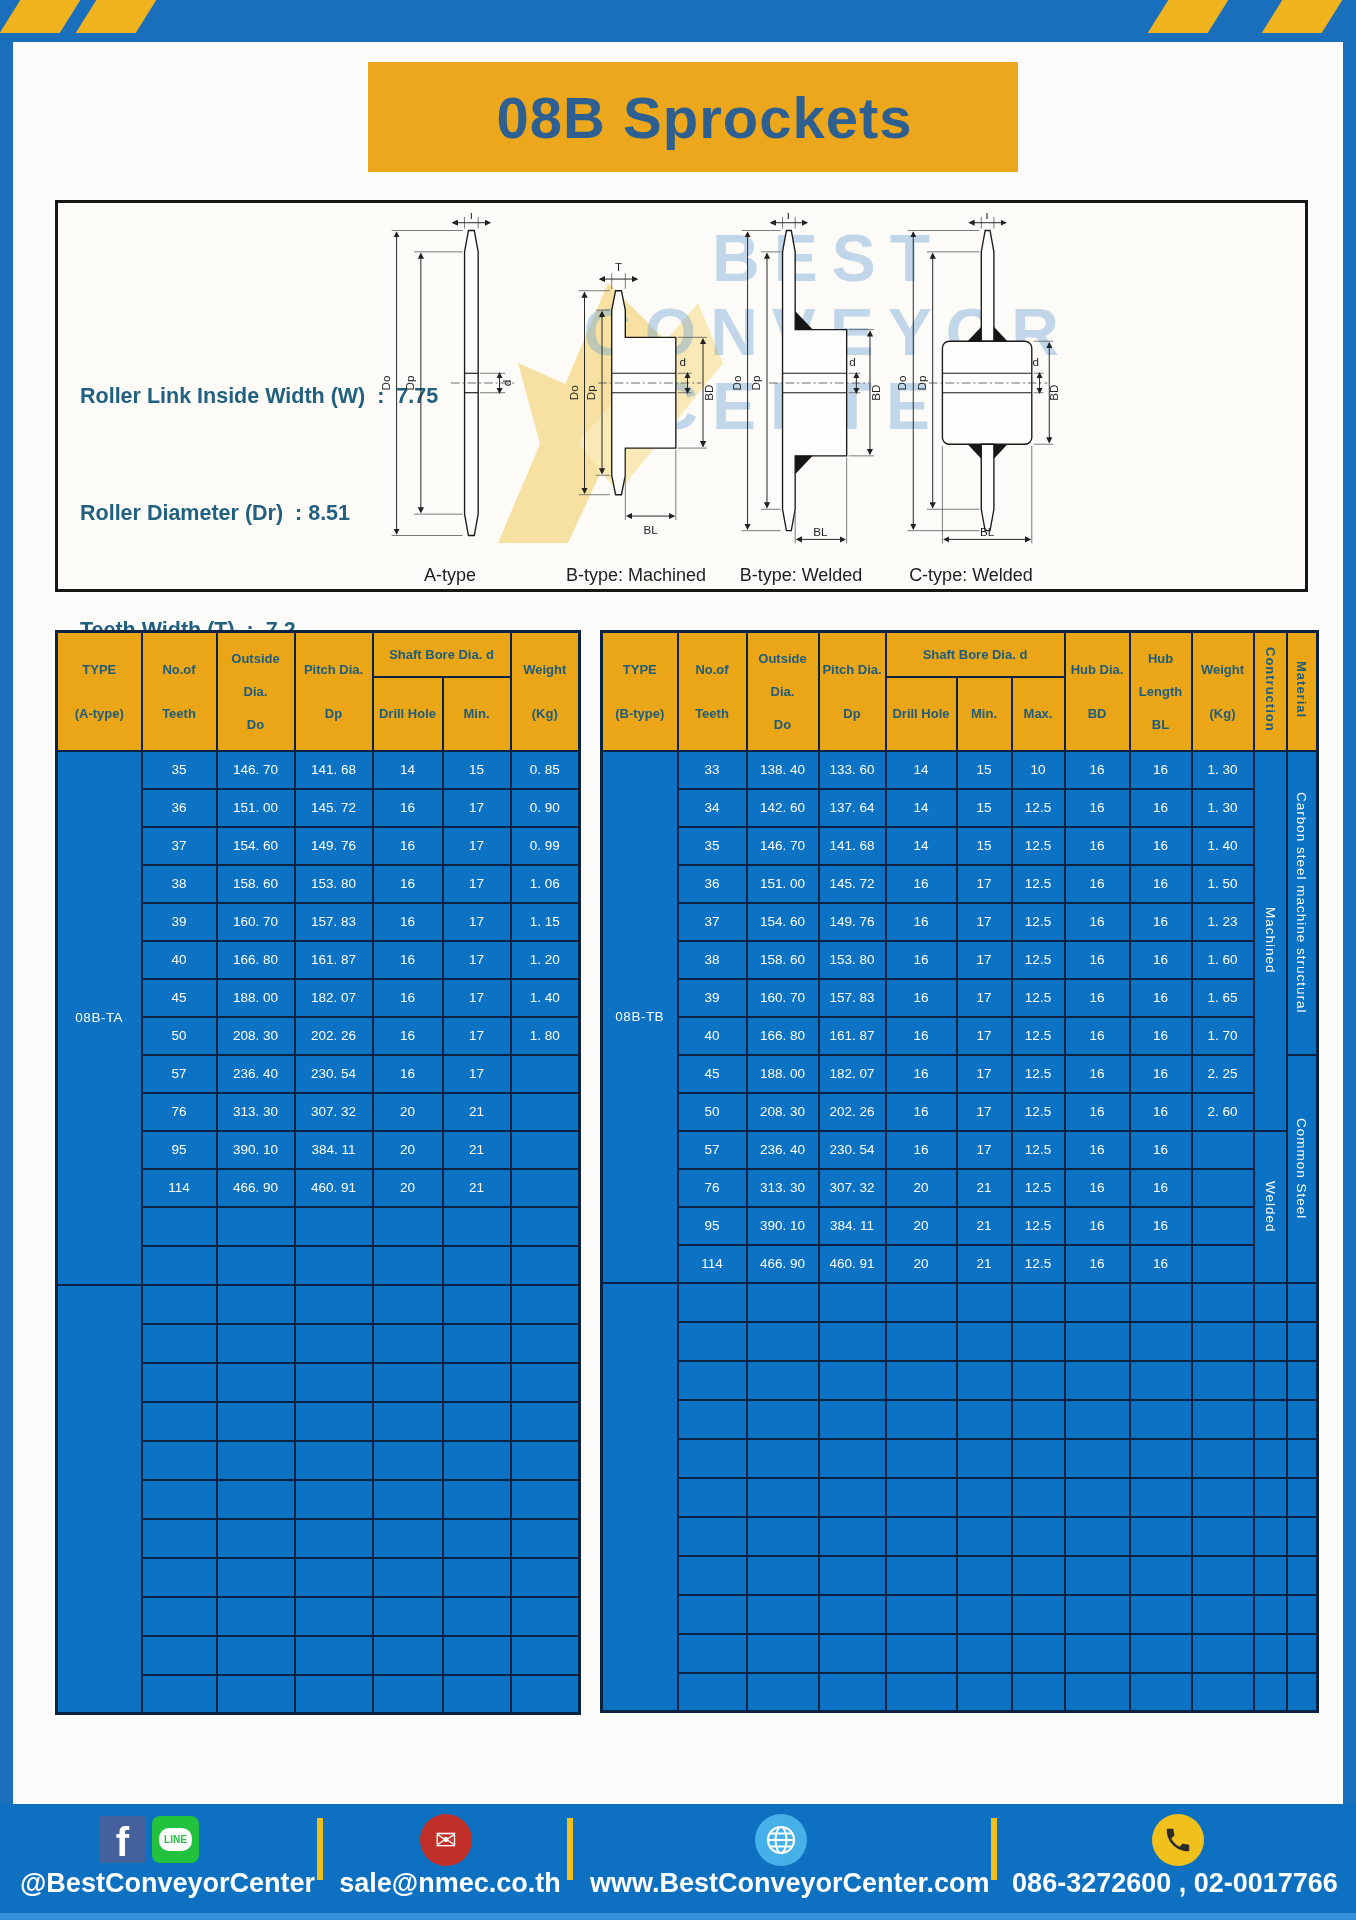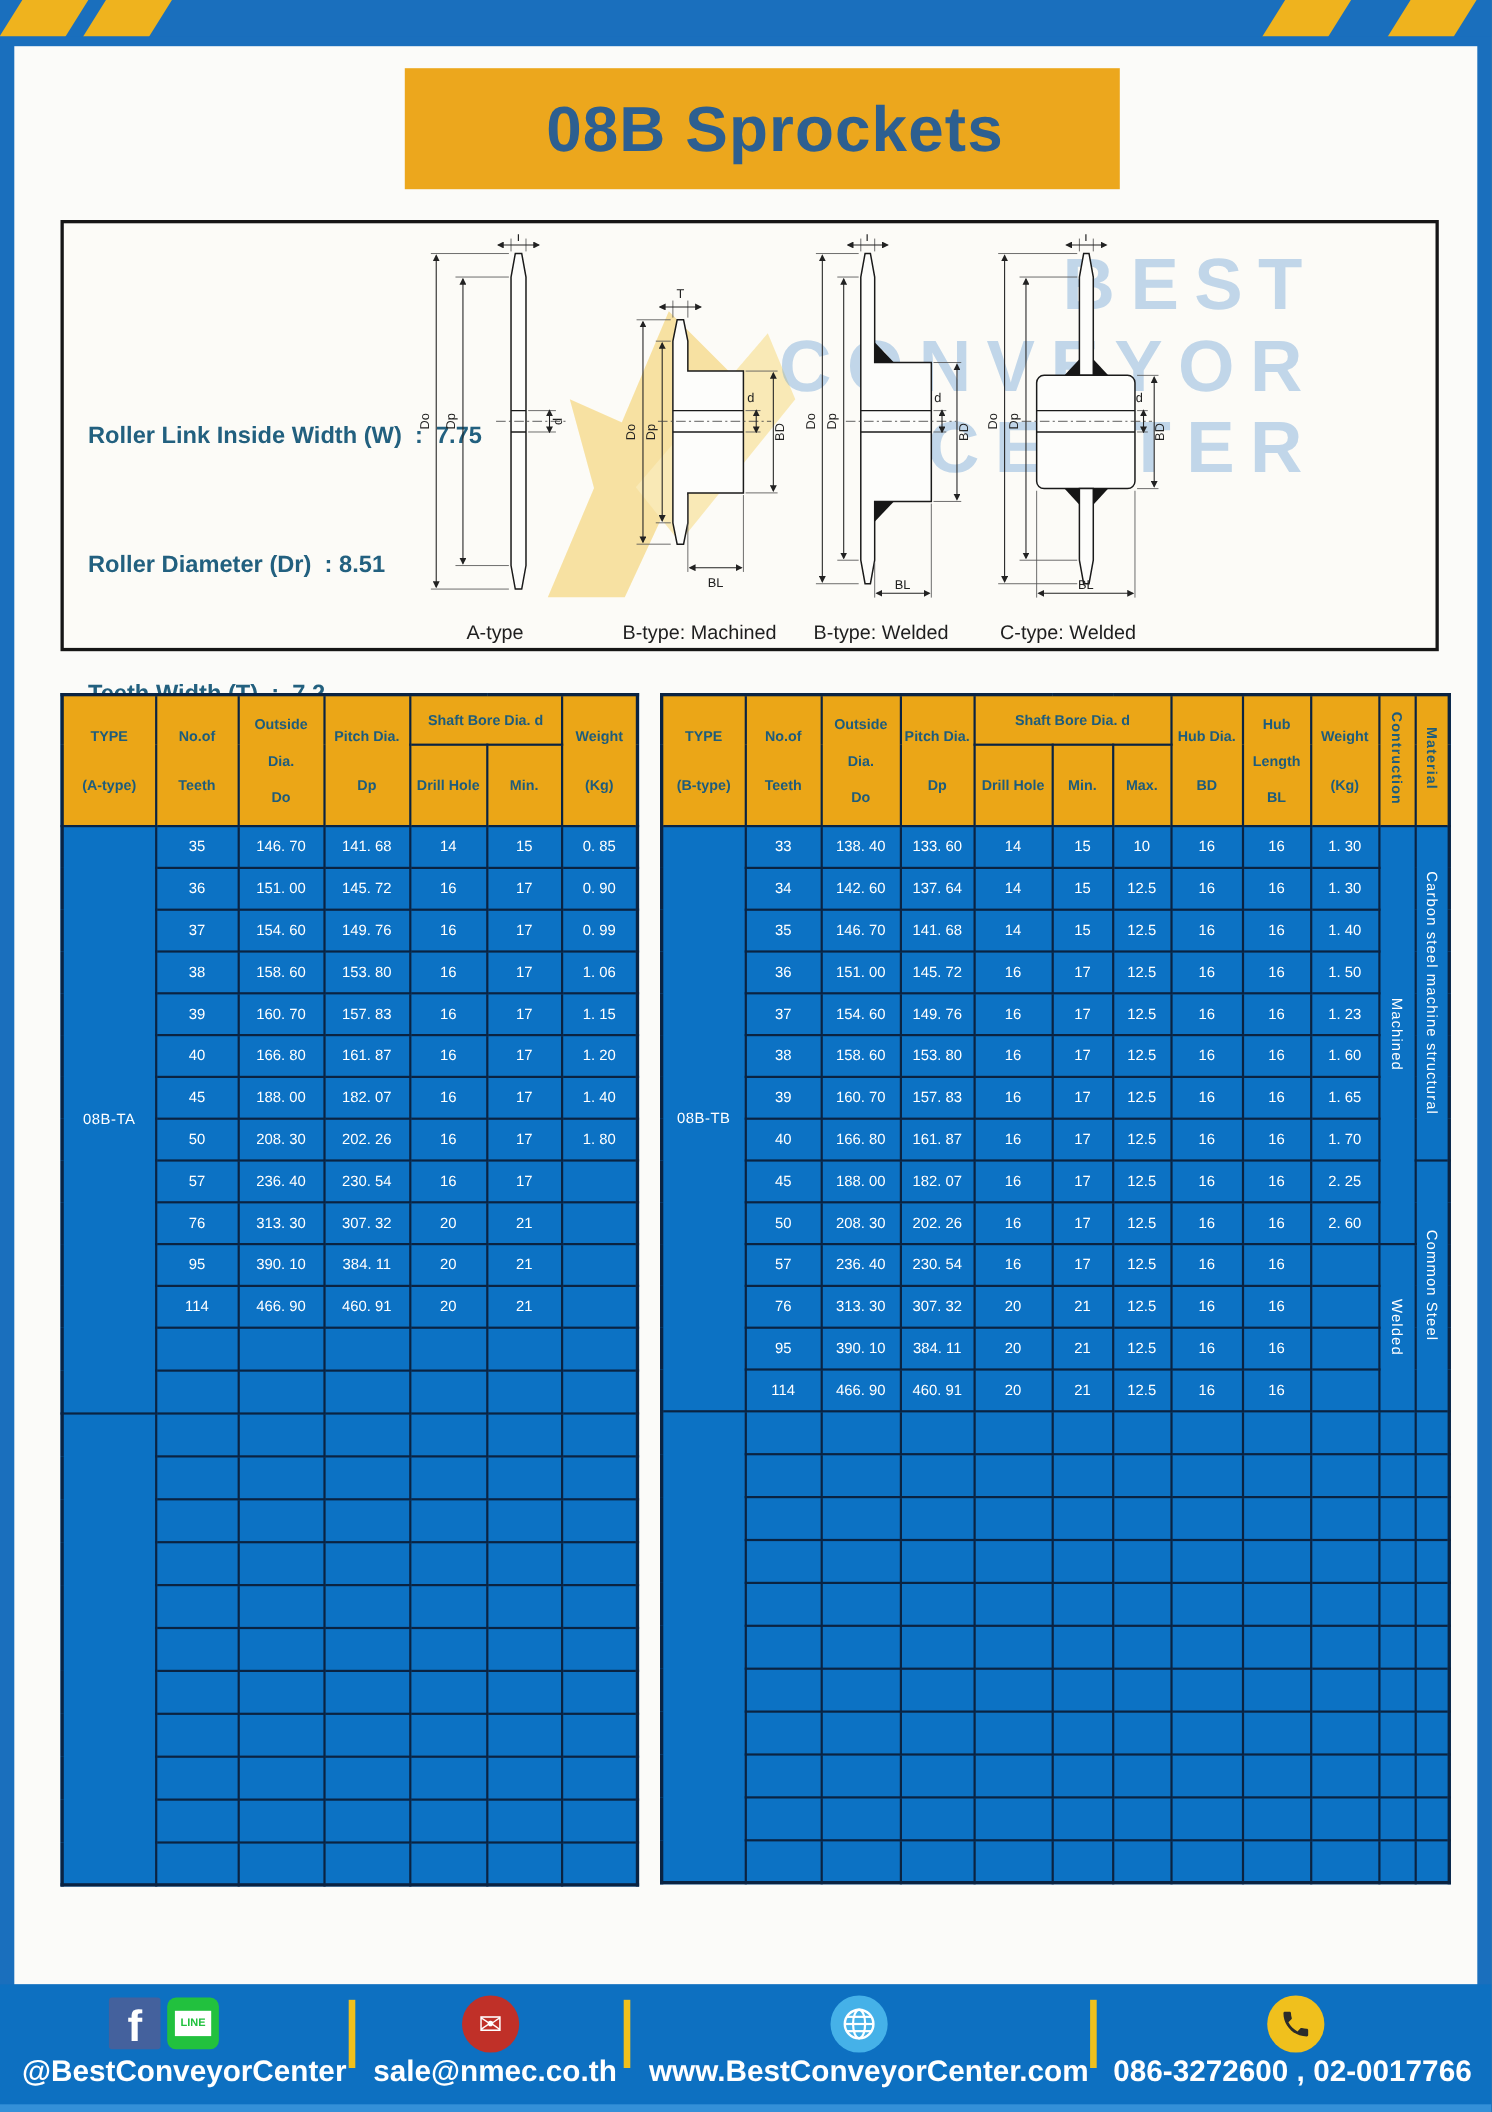--- a/index.html
+++ b/index.html
@@ -13,21 +13,21 @@
   
   .sheet{position:absolute;left:13px;top:42px;width:1330px;height:1762px;background:#fbfbf9;}
 
   
   .title-box{position:absolute;left:368px;top:62px;width:627px;height:110px;background:#eca71d;display:flex;align-items:center;justify-content:center;padding-left:23px;}
   .title-box h1{margin:0;font-size:58px;font-weight:bold;color:#2d5f90;letter-spacing:1px;}
 
   
   .panel{position:absolute;left:55px;top:200px;width:1253px;height:392px;background:#fcfbf7;border:3px solid #161616;box-sizing:border-box;}
   .specs{position:absolute;left:22px;top:96px;color:#22607f;font-weight:bold;font-size:21.5px;line-height:39px;white-space:pre;}
-  .watermark{position:absolute;left:400px;top:18px;width:740px;text-align:right;color:rgba(96,155,210,0.38);font-weight:bold;font-size:66px;letter-spacing:14px;line-height:74px;pointer-events:none;z-index:3;}
+  .watermark{position:absolute;left:400px;top:18px;width:740px;text-align:center;color:rgba(96,155,210,0.38);font-weight:bold;font-size:66px;letter-spacing:14px;line-height:74px;pointer-events:none;z-index:3;}
   .wm-logo{position:absolute;left:400px;top:40px;z-index:2;opacity:0.45;}
   .diag{position:absolute;top:10px;width:170px;height:372px;z-index:4;}
   .diag svg{display:block;}
   .diag .caption{text-align:center;font-size:18px;color:#1e1e1e;margin-top:12px;}
   .dimline{stroke:#222;stroke-width:1;}
   .ext{stroke:#555;stroke-width:0.8;}
   .solid{stroke:#1a1a1a;stroke-width:1.4;fill:#fdfdfb;}
   .bore{stroke:#1a1a1a;stroke-width:1.2;}
   .axis{stroke:#444;stroke-width:0.8;stroke-dasharray:9 3 2 3;}
   .dlabel{font-size:12px;fill:#222;text-anchor:middle;}
@@ -44,21 +44,21 @@
   td.vcell{writing-mode:vertical-rl;font-size:13px;letter-spacing:1px;}
   td.type-cell{font-size:14px;letter-spacing:0.5px;}
 
   
   .footer{position:absolute;left:0;top:1804px;width:100%;height:116px;background:#0d70c1;}
   .footer .bottom-strip{position:absolute;left:0;bottom:0;width:100%;height:7px;background:#3490d8;}
   .ftext{position:absolute;top:64px;color:#fff;font-weight:bold;font-size:27px;text-align:center;white-space:nowrap;}
   .fdivider{position:absolute;top:14px;width:6px;height:62px;background:#f0c01d;}
   .fb-icon{position:absolute;left:99px;top:12px;width:47px;height:47px;background:#44619d;border-radius:3px;color:#fff;font-weight:bold;font-size:40px;text-align:center;line-height:52px;overflow:hidden;}
   .line-icon{position:absolute;left:152px;top:12px;width:47px;height:47px;background:#22c13e;border-radius:8px;display:flex;align-items:center;justify-content:center;}
-  .line-bubble{width:33px;height:23px;background:#fff;border-radius:0;color:#22c13e;font-size:10px;font-weight:bold;text-align:center;line-height:23px;}
+  .line-bubble{width:33px;height:23px;background:#fff;border-radius:10px;color:#22c13e;font-size:10px;font-weight:bold;text-align:center;line-height:23px;}
   .circle-icon{position:absolute;top:10px;width:52px;height:52px;border-radius:50%;display:flex;align-items:center;justify-content:center;}
   .mail-circle{left:420px;background:#c03028;color:#fff;font-size:26px;}
   .globe-circle{left:755px;background:#45b1e8;}
   .phone-circle{left:1152px;background:#f0c01d;}
 </style>
 </head>
 <body>
 
 <div class="page">
 

